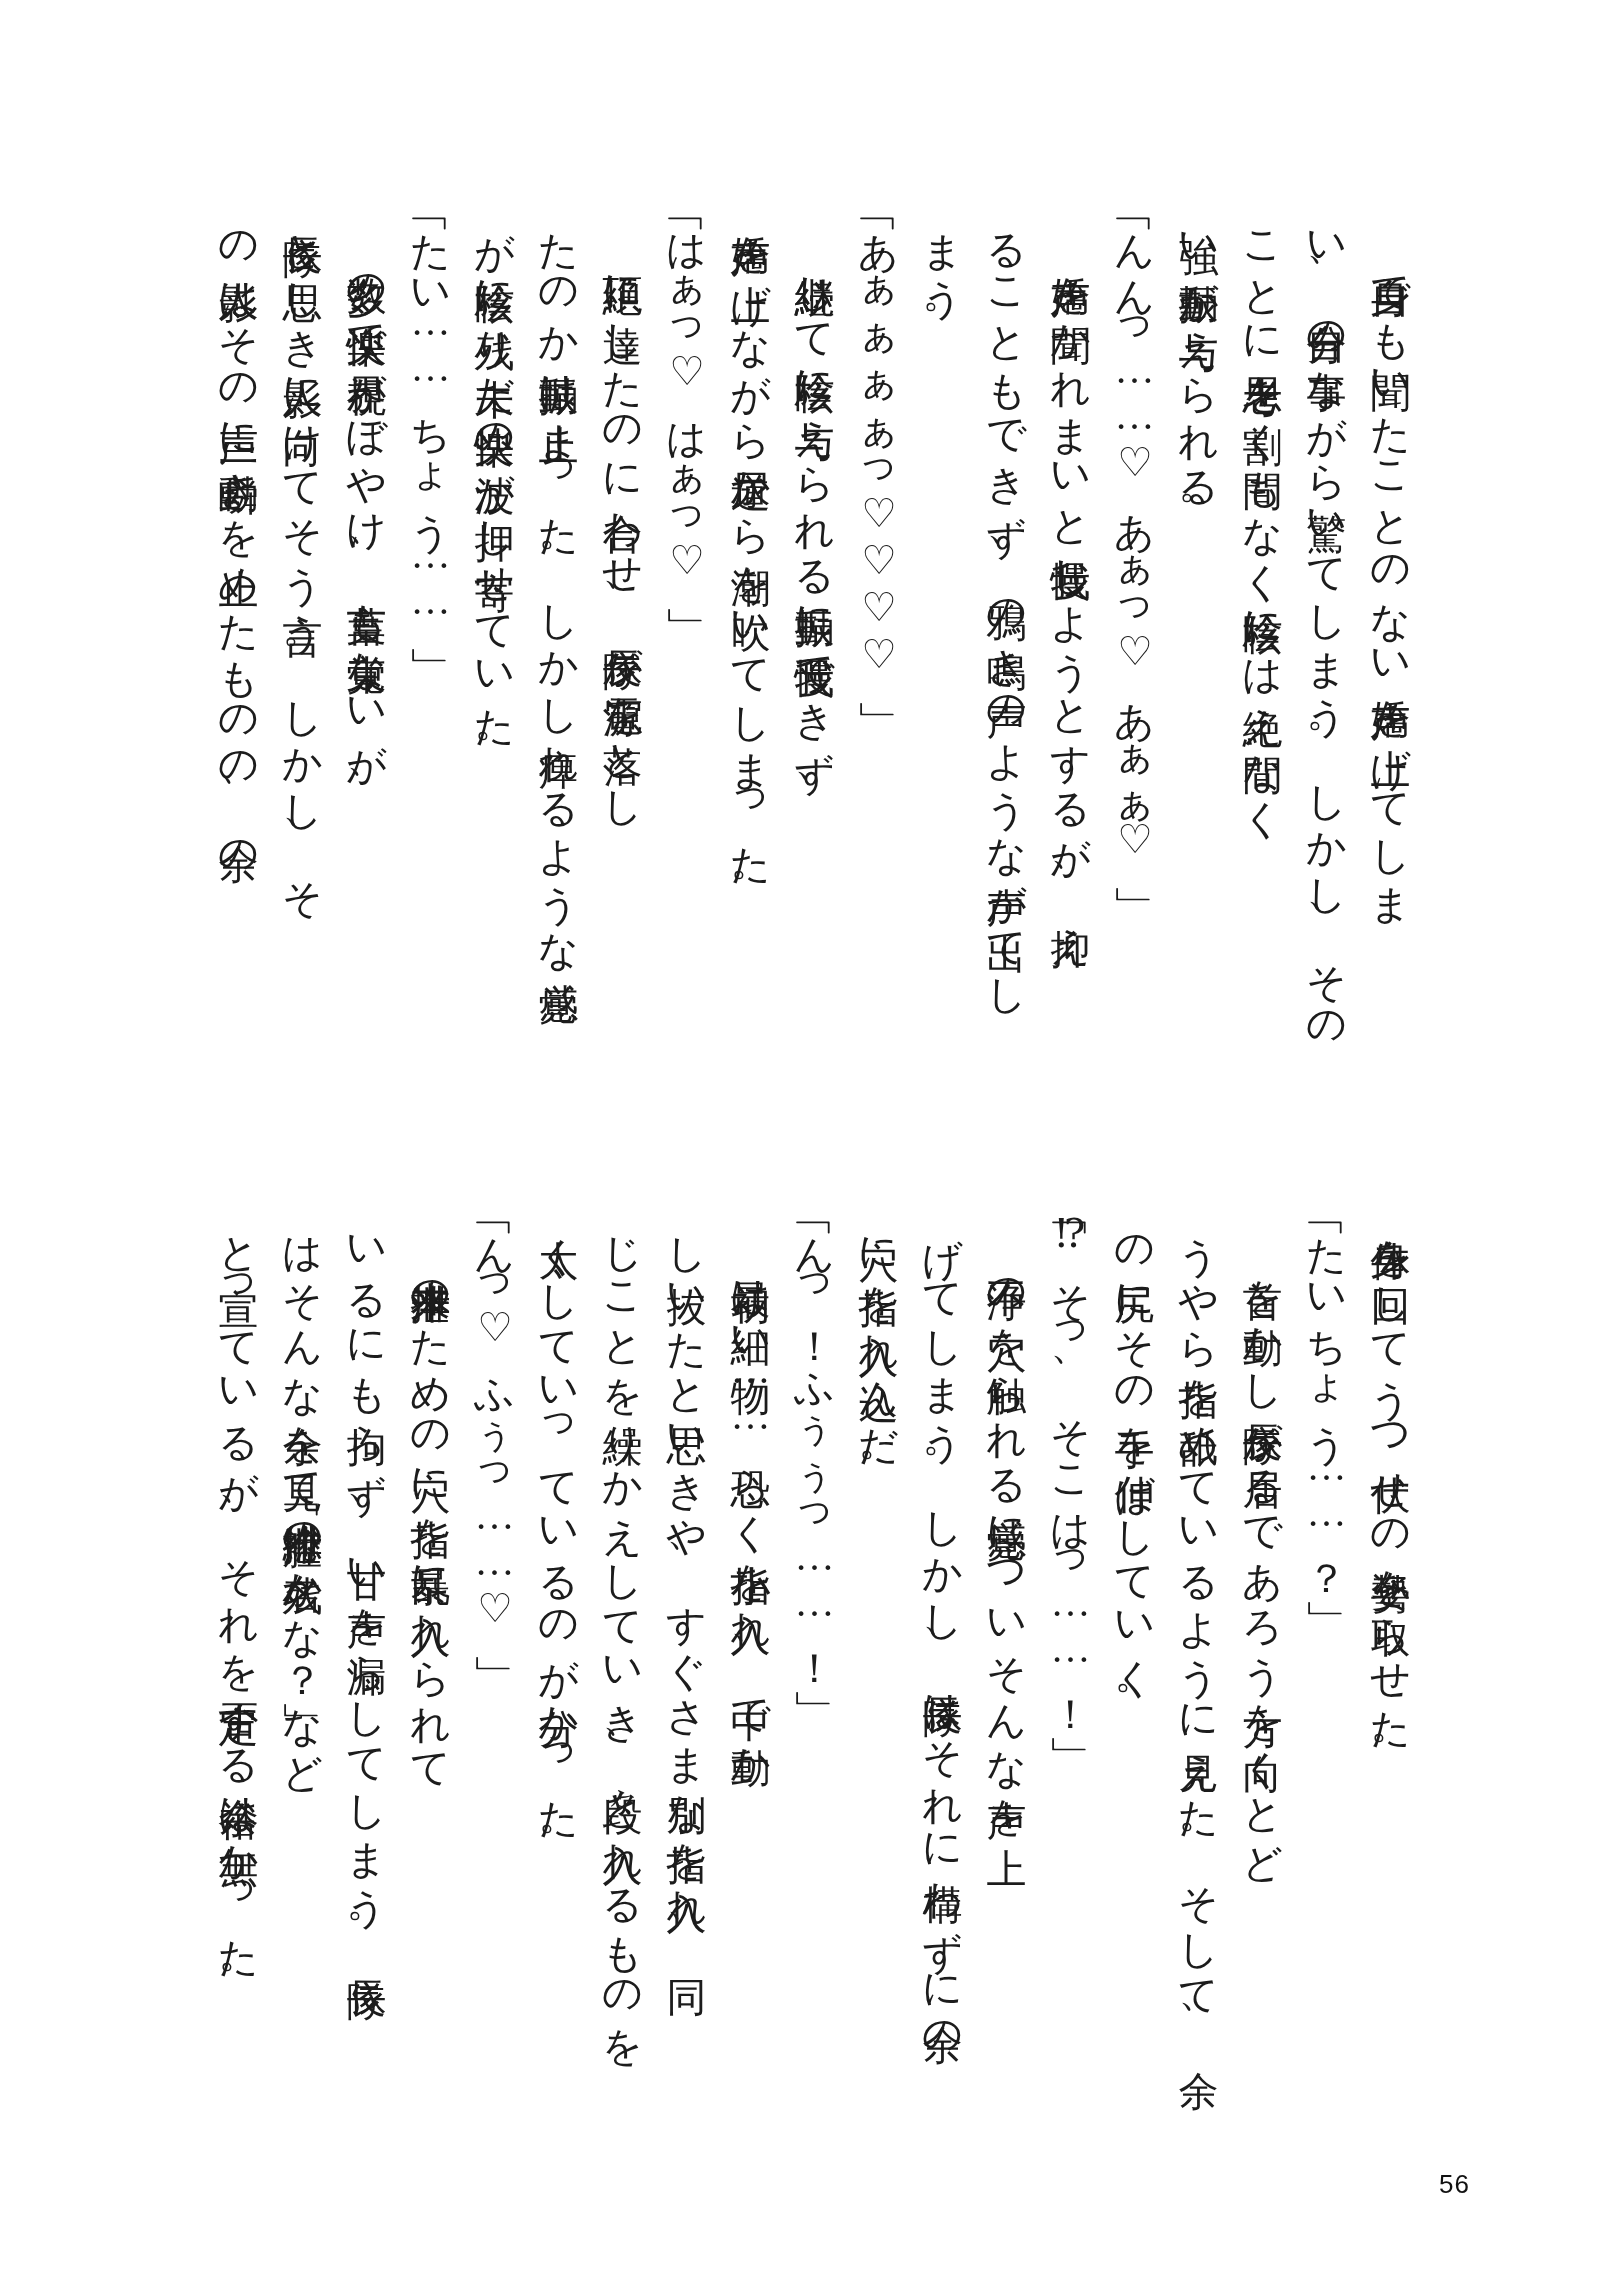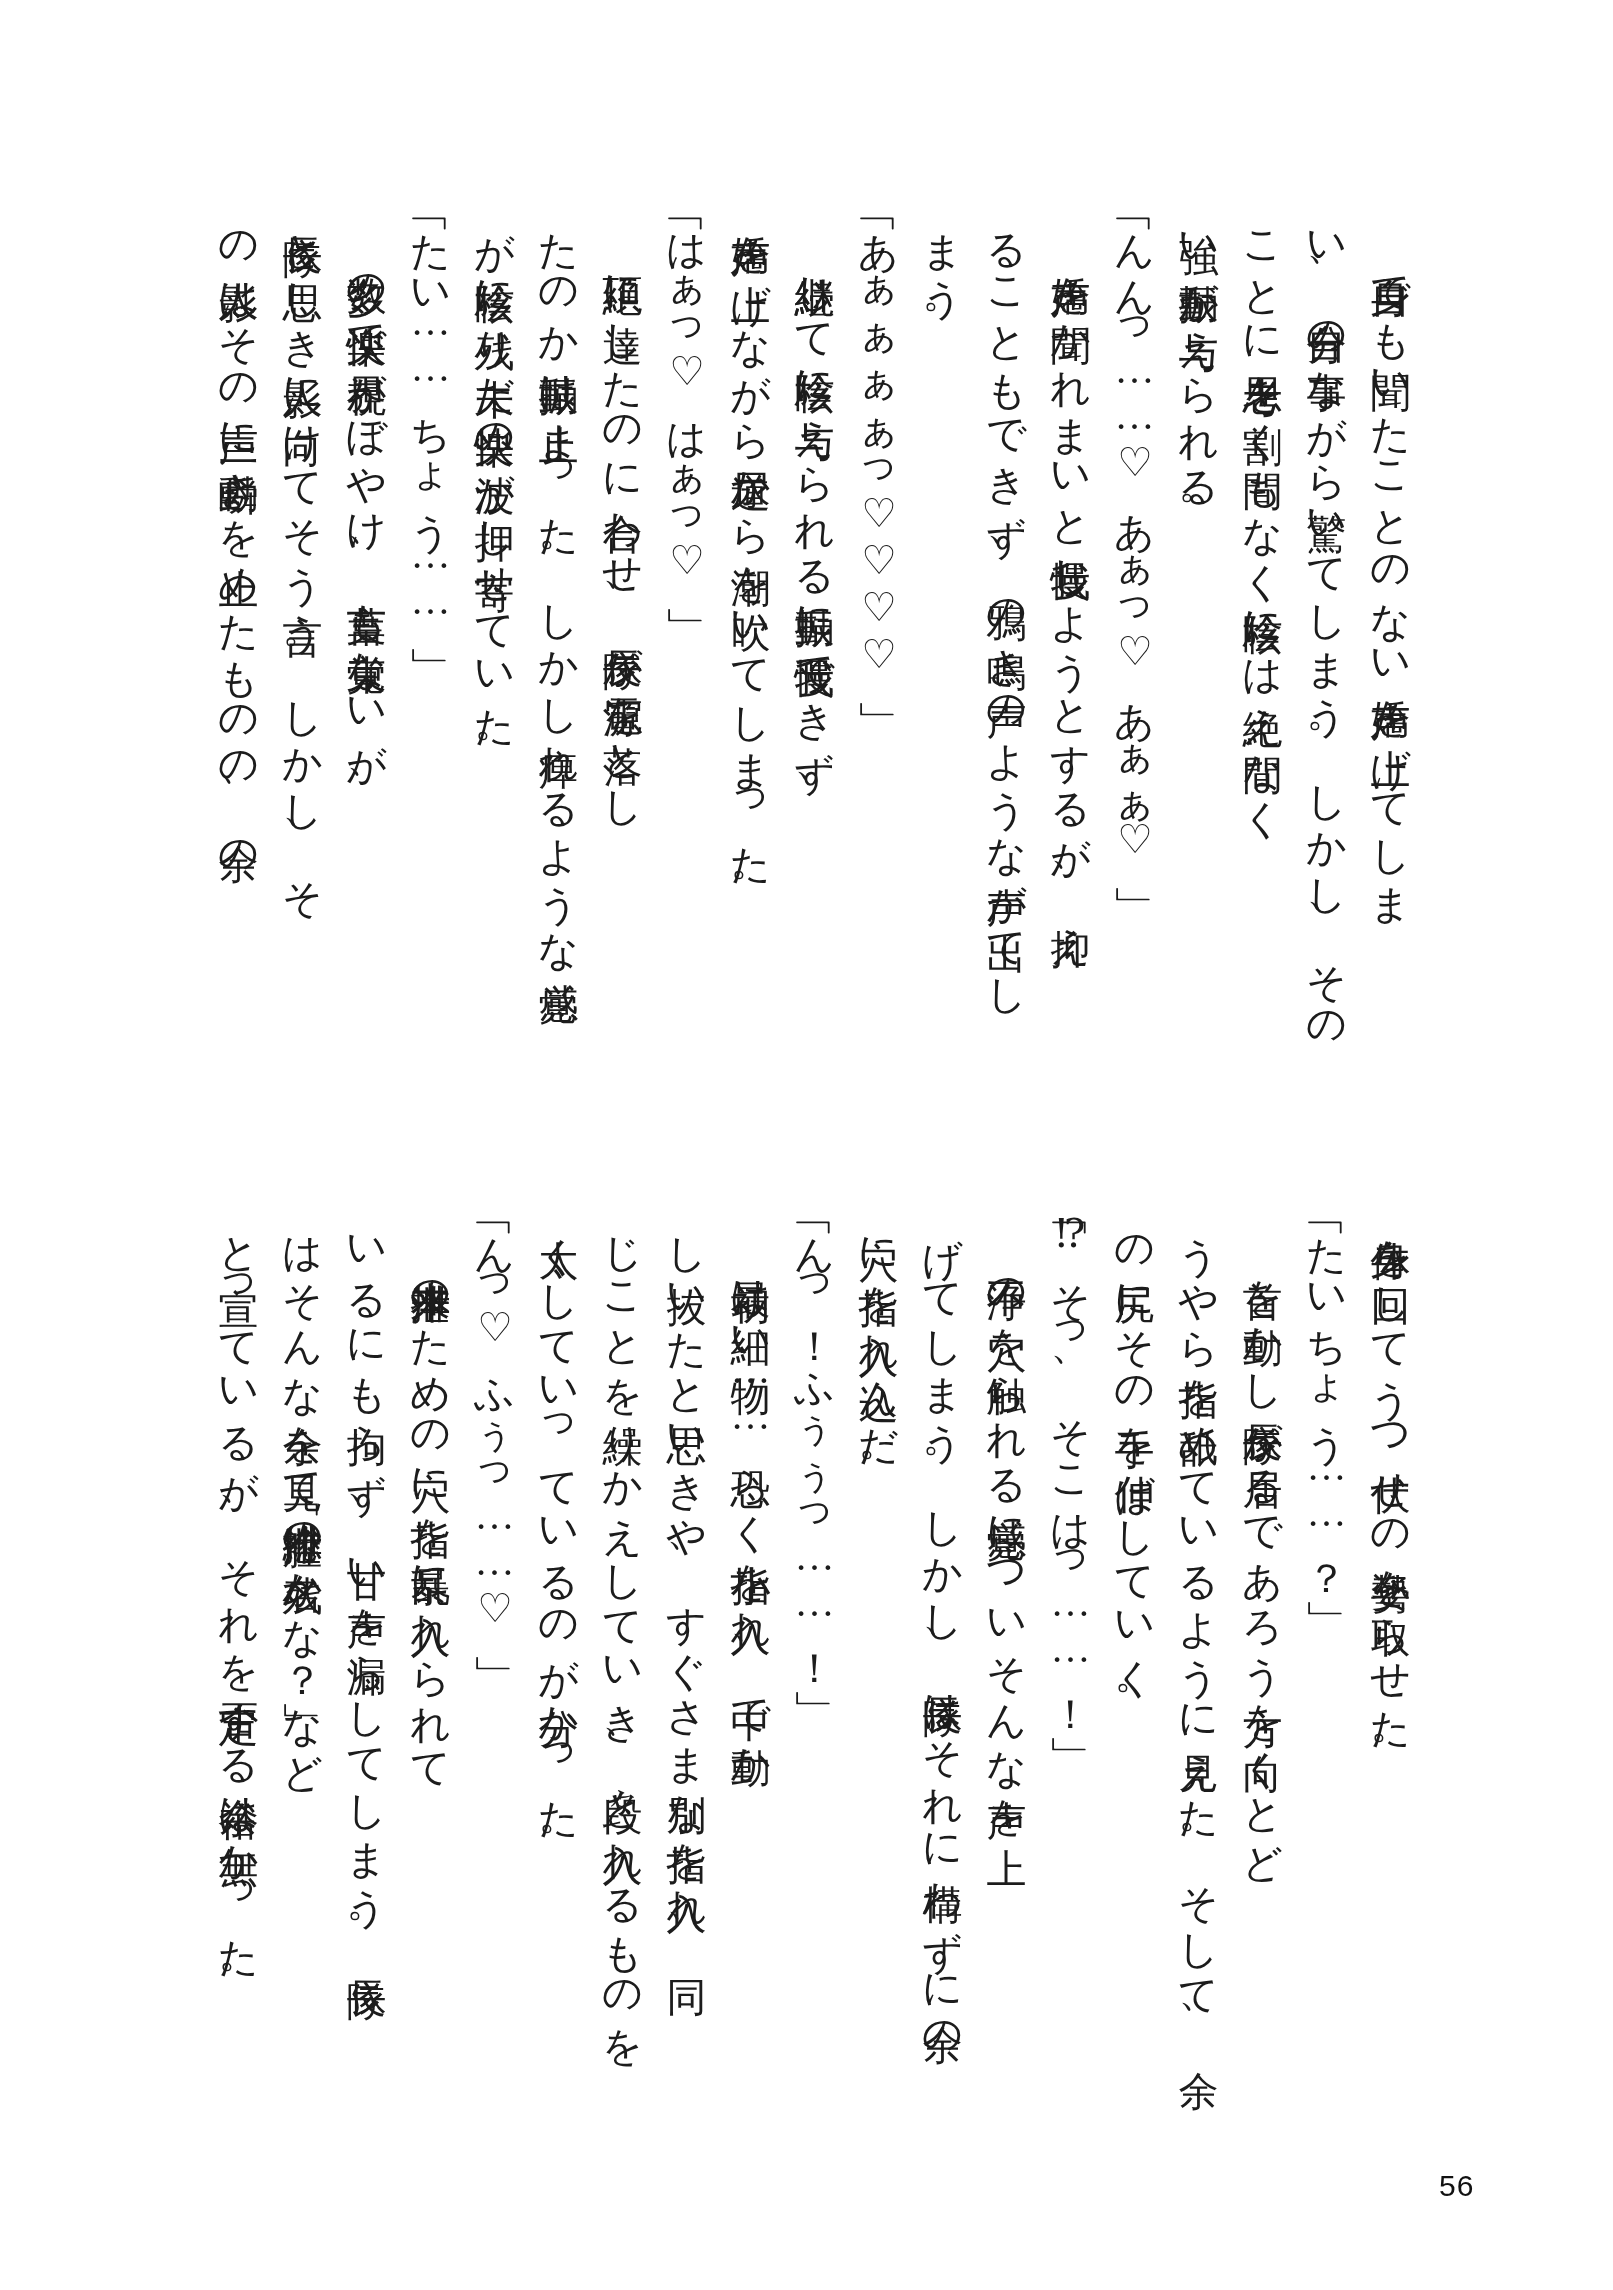--- a/index.html
+++ b/index.html
@@ -35,21 +35,21 @@
     height: 913px;
   }
   .vline {
     
   }
   .page-number {
     position: absolute;
     left: 1439px;
     top: 2169px;
     font-family: "Liberation Sans", "DejaVu Sans", sans-serif;
-    font-size: 30px;
+    font-size: 26px;
     letter-spacing: 1px;
     color: #111111;
   }
 </style>
 </head>
 <body>
 
 <div class="page">
 
   <div class="vblock vblock-top">

